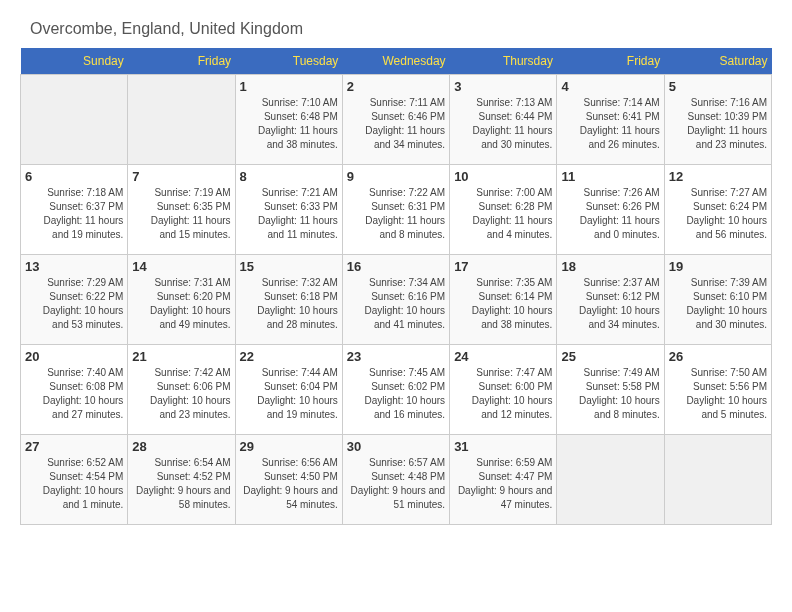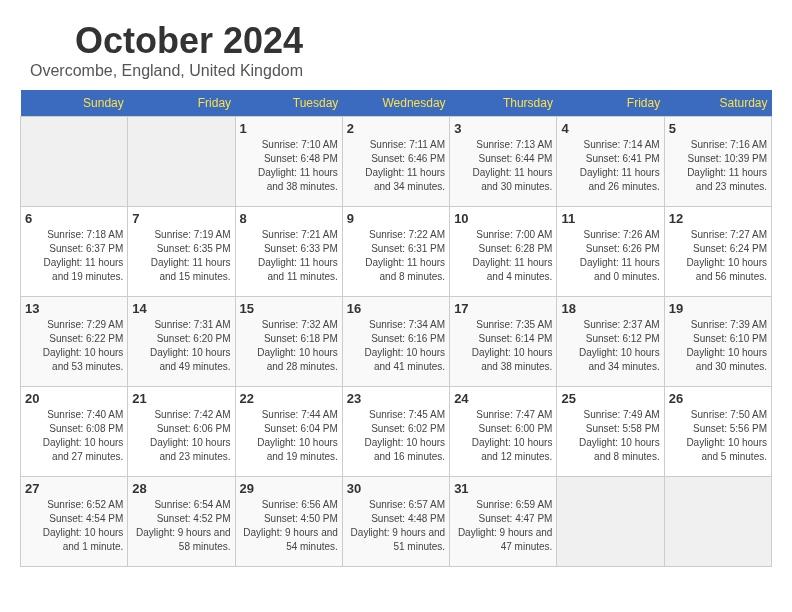--- a/index.html
+++ b/index.html
@@ -76,21 +76,20 @@
     }
     .empty-cell {
       background-color: #f0f0f0 !important;
     }
   </style>
 </head>
 <body>
 
 <div class="header">
   <div class="title-section">
-    <div class="month-title">October 2024</div>
     <div class="location">Overcombe, England, United Kingdom</div>
   </div>
 </div>
 
 <table>
   <thead>
     <tr>
     <th>Sunday</th>
         <th>Friday</th>
         <th>Tuesday</th>

